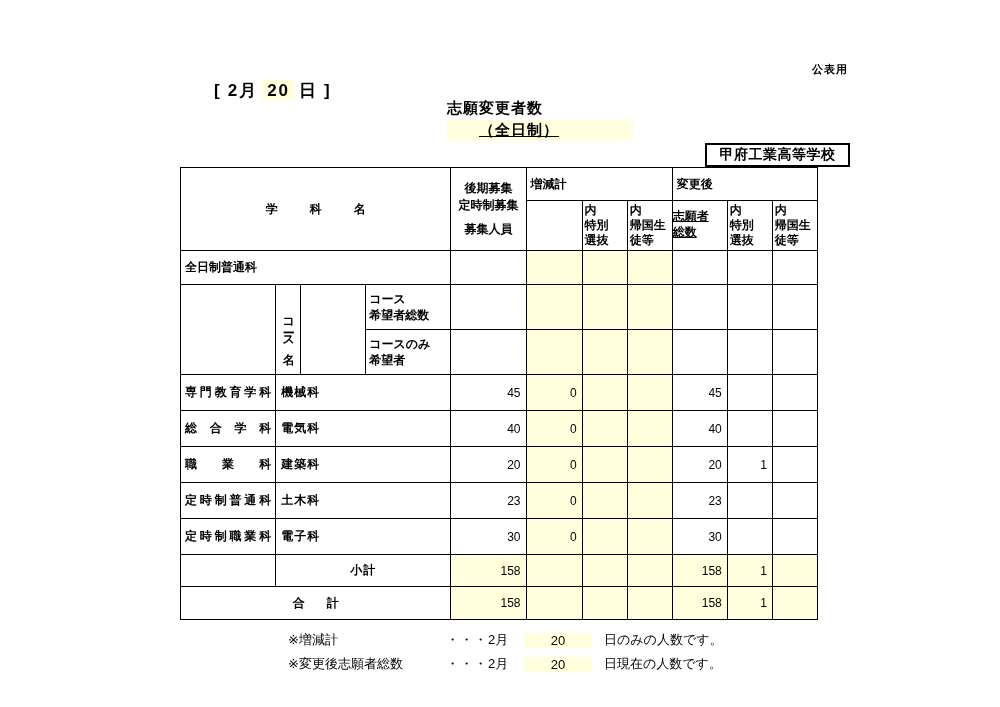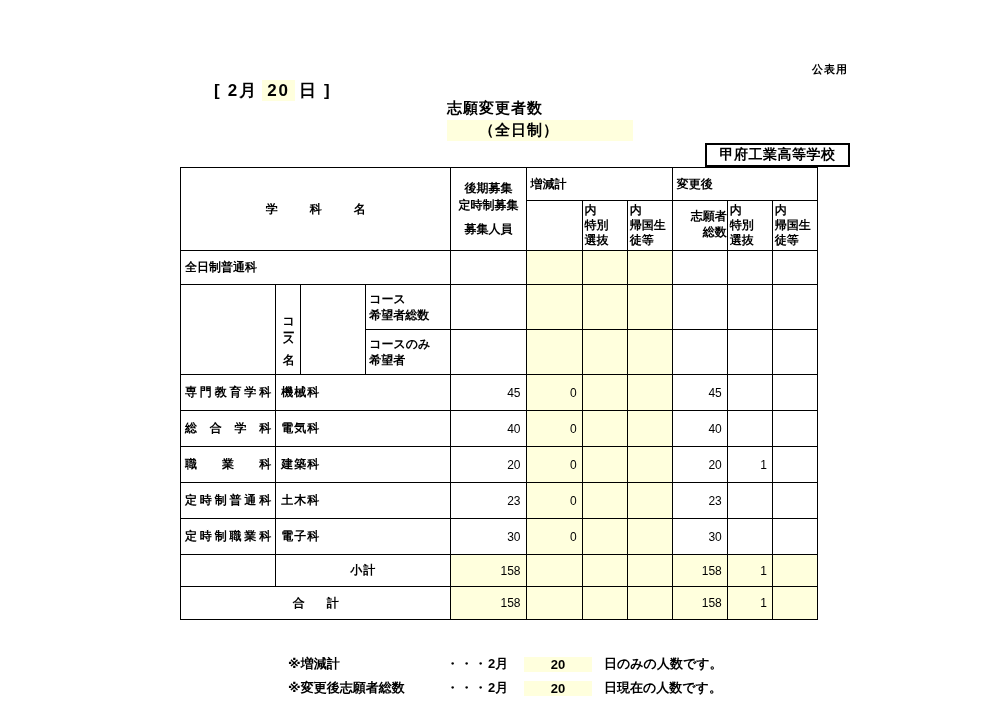--- a/index.html
+++ b/index.html
@@ -49,20 +49,21 @@
     font-size: 15px;
     font-weight: bold;
     letter-spacing: 1px;
     line-height: 1.35;
   }
   #doc-title .sub-wrap {
     display: block;
     background: #ffffdd;
     width: 186px;
     margin-top: 2px;
+    text-decoration: underline;
   }
   #doc-title .sub-inner { margin-left: 32px; }
 
   
   #school-box {
     left: 673px;
     top: 143px;
     width: 145px;
     height: 24px;
     border: 2px solid #000;
@@ -129,26 +130,27 @@
     line-height: 1.4;
   }
   .hdr-small3 {
     font-size: 9.5px;
     font-weight: bold;
     line-height: 1.25;
     padding: 2px 2px !important;
     vertical-align: bottom;
   }
   .hdr-center2 {
-    text-align: right;
+    text-align: left;
     font-size: 11px;
     font-weight: bold;
     line-height: 1.35;
     vertical-align: bottom;
     padding-bottom: 3px !important;
+    text-decoration: underline;
   }
 
   
   .lbl-left {
     font-size: 11px;
     font-weight: bold;
     padding-left: 4px !important;
     letter-spacing: 0px;
   }
   .lbl-spread {
@@ -193,23 +195,23 @@
     text-align: center;
     font-size: 13px;
     font-weight: bold;
     letter-spacing: 5px;
     text-indent: 5px;
   }
 
   
   #footnotes {
     left: 288px;
-    top: 652px;
+    top: 628px;
     font-size: 13px;
-    font-weight: bold;
+    font-weight: normal;
   }
   #footnotes .fn-row {
     display: flex;
     align-items: center;
     height: 24px;
     white-space: nowrap;
   }
   #footnotes .fn-label { width: 158px; }
   #footnotes .fn-dots { width: 42px; letter-spacing: 1px; }
   #footnotes .fn-month { width: 36px; }

